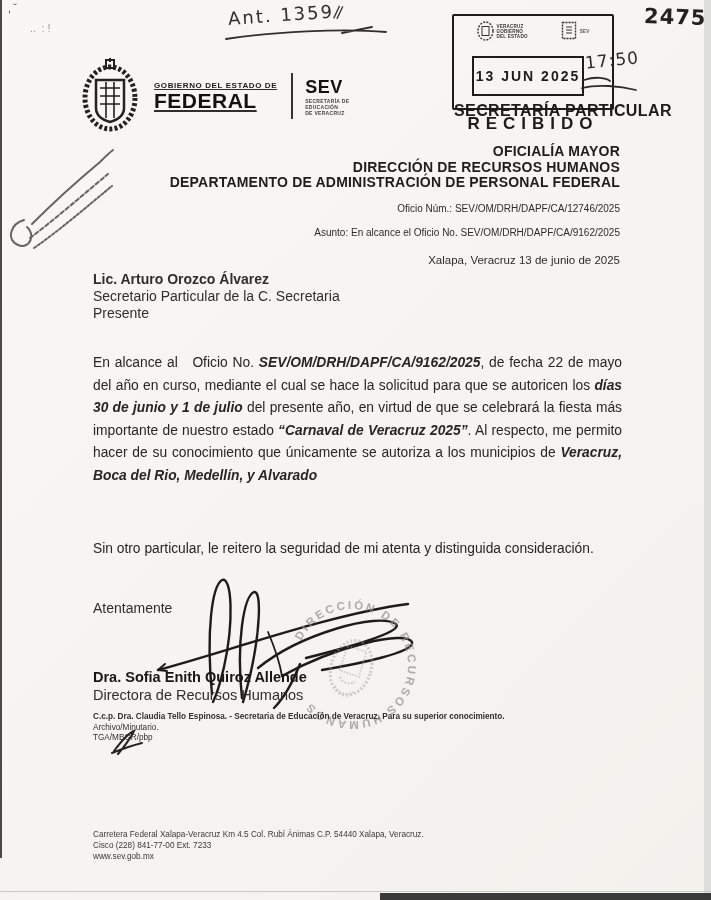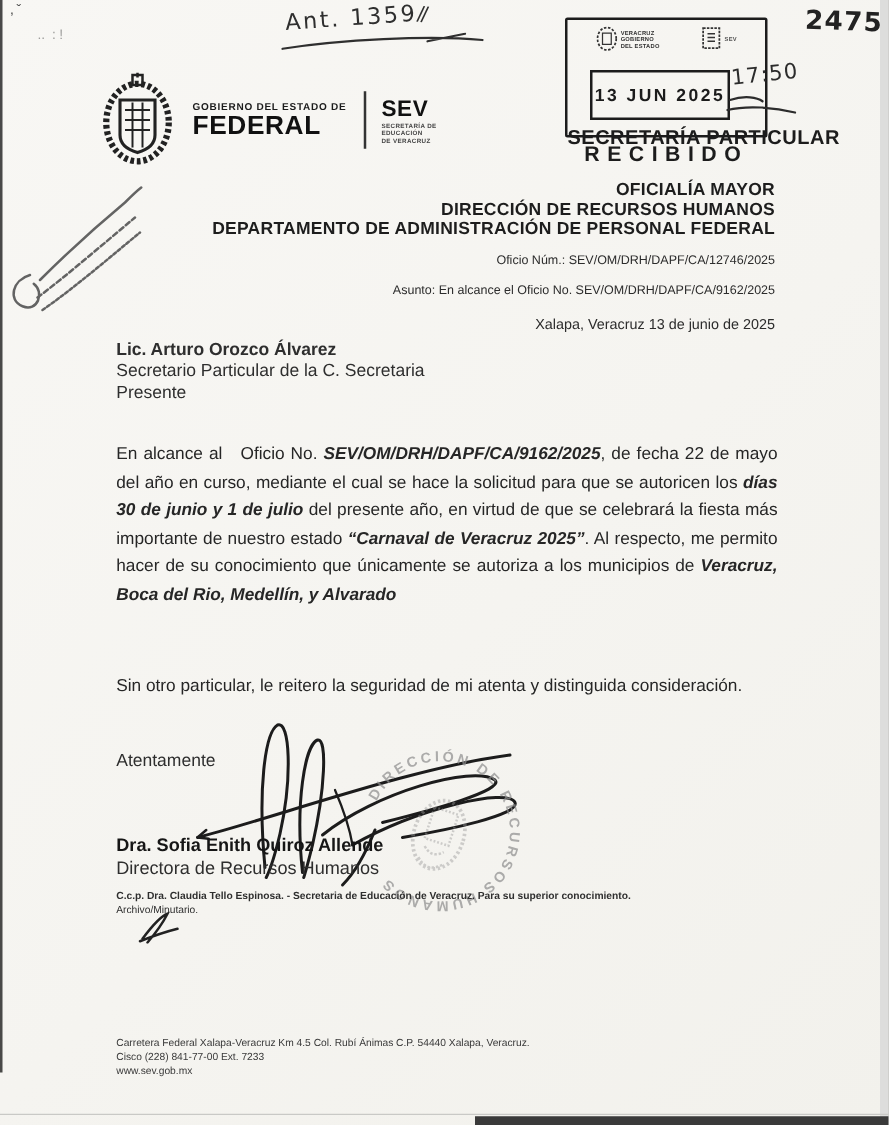--- a/index.html
+++ b/index.html
@@ -33,21 +33,21 @@
     display:flex;align-items:center;justify-content:center;font-weight:bold;font-size:14px;letter-spacing:2px;color:#1c1c1c;}
   .stamp-time{position:absolute;left:130px;top:36px;font-family:"DejaVu Sans",sans-serif;font-size:16px;
     color:#2c2c2c;transform:rotate(-6deg);letter-spacing:1px;}
   .stamp-office{position:absolute;left:0;right:0;top:86px;text-align:center;font-weight:bold;font-size:16px;
     letter-spacing:.4px;color:#1c1c1c;white-space:nowrap;}
   .stamp-recibido{position:absolute;left:0;right:0;top:98px;text-align:center;font-weight:bold;font-size:17px;
     letter-spacing:6px;color:#1c1c1c;white-space:nowrap;}
 
   
   .logo{position:absolute;left:80px;top:58px;display:flex;align-items:center;}
-  .logo-texts{margin-left:14px;}
+  .logo-texts{margin-left:14px;text-decoration:underline;}
   .gob-line{font-size:8px;font-weight:bold;letter-spacing:.6px;color:#1b1b1b;}
   .veracruz{font-size:21px;font-weight:bold;letter-spacing:.5px;color:#111;line-height:22px;}
   .logo-divider{width:2px;height:46px;background:#333;margin:0 12px 0 14px;}
   .sev-block{padding-top:2px;}
   .sev{font-size:18px;font-weight:bold;color:#111;line-height:16px;letter-spacing:.5px;}
   .sev-sub{font-size:5px;font-weight:bold;color:#444;line-height:6px;letter-spacing:.3px;margin-top:3px;white-space:pre-line;}
 
   
   .margin-scribble{position:absolute;left:2px;top:128px;}
 
@@ -209,20 +209,21 @@
   </svg>
 
   <div class="signer">
     <div class="sname">Dra. Sofia Enith Quiroz Allende</div>
     <div>Directora de Recursos Humanos</div>
   </div>
 
   <div class="ccp">
     <div class="ccp-b">C.c.p. Dra. Claudia Tello Espinosa. - Secretaria de Educación de Veracruz. Para su superior conocimiento.</div>
     <div>Archivo/Minutario.</div>
+    <div>TGA/MBGR/pbp</div>
   </div>
   <svg class="ccp-scribble" width="36" height="26" viewBox="0 0 36 26">
     <path d="M6,22 C12,14 20,4 26,2 C22,10 16,18 10,25 M4,24 C14,20 26,16 34,14" stroke="#222" stroke-width="2" fill="none" stroke-linecap="round"></path>
   </svg>
 
   <div class="footer">
     <div>Carretera Federal Xalapa-Veracruz Km 4.5 Col. Rubí Ánimas C.P. 54440 Xalapa, Veracruz.</div>
     <div>Cisco (228) 841-77-00 Ext. 7233</div>
     <div>www.sev.gob.mx</div>
   </div>

